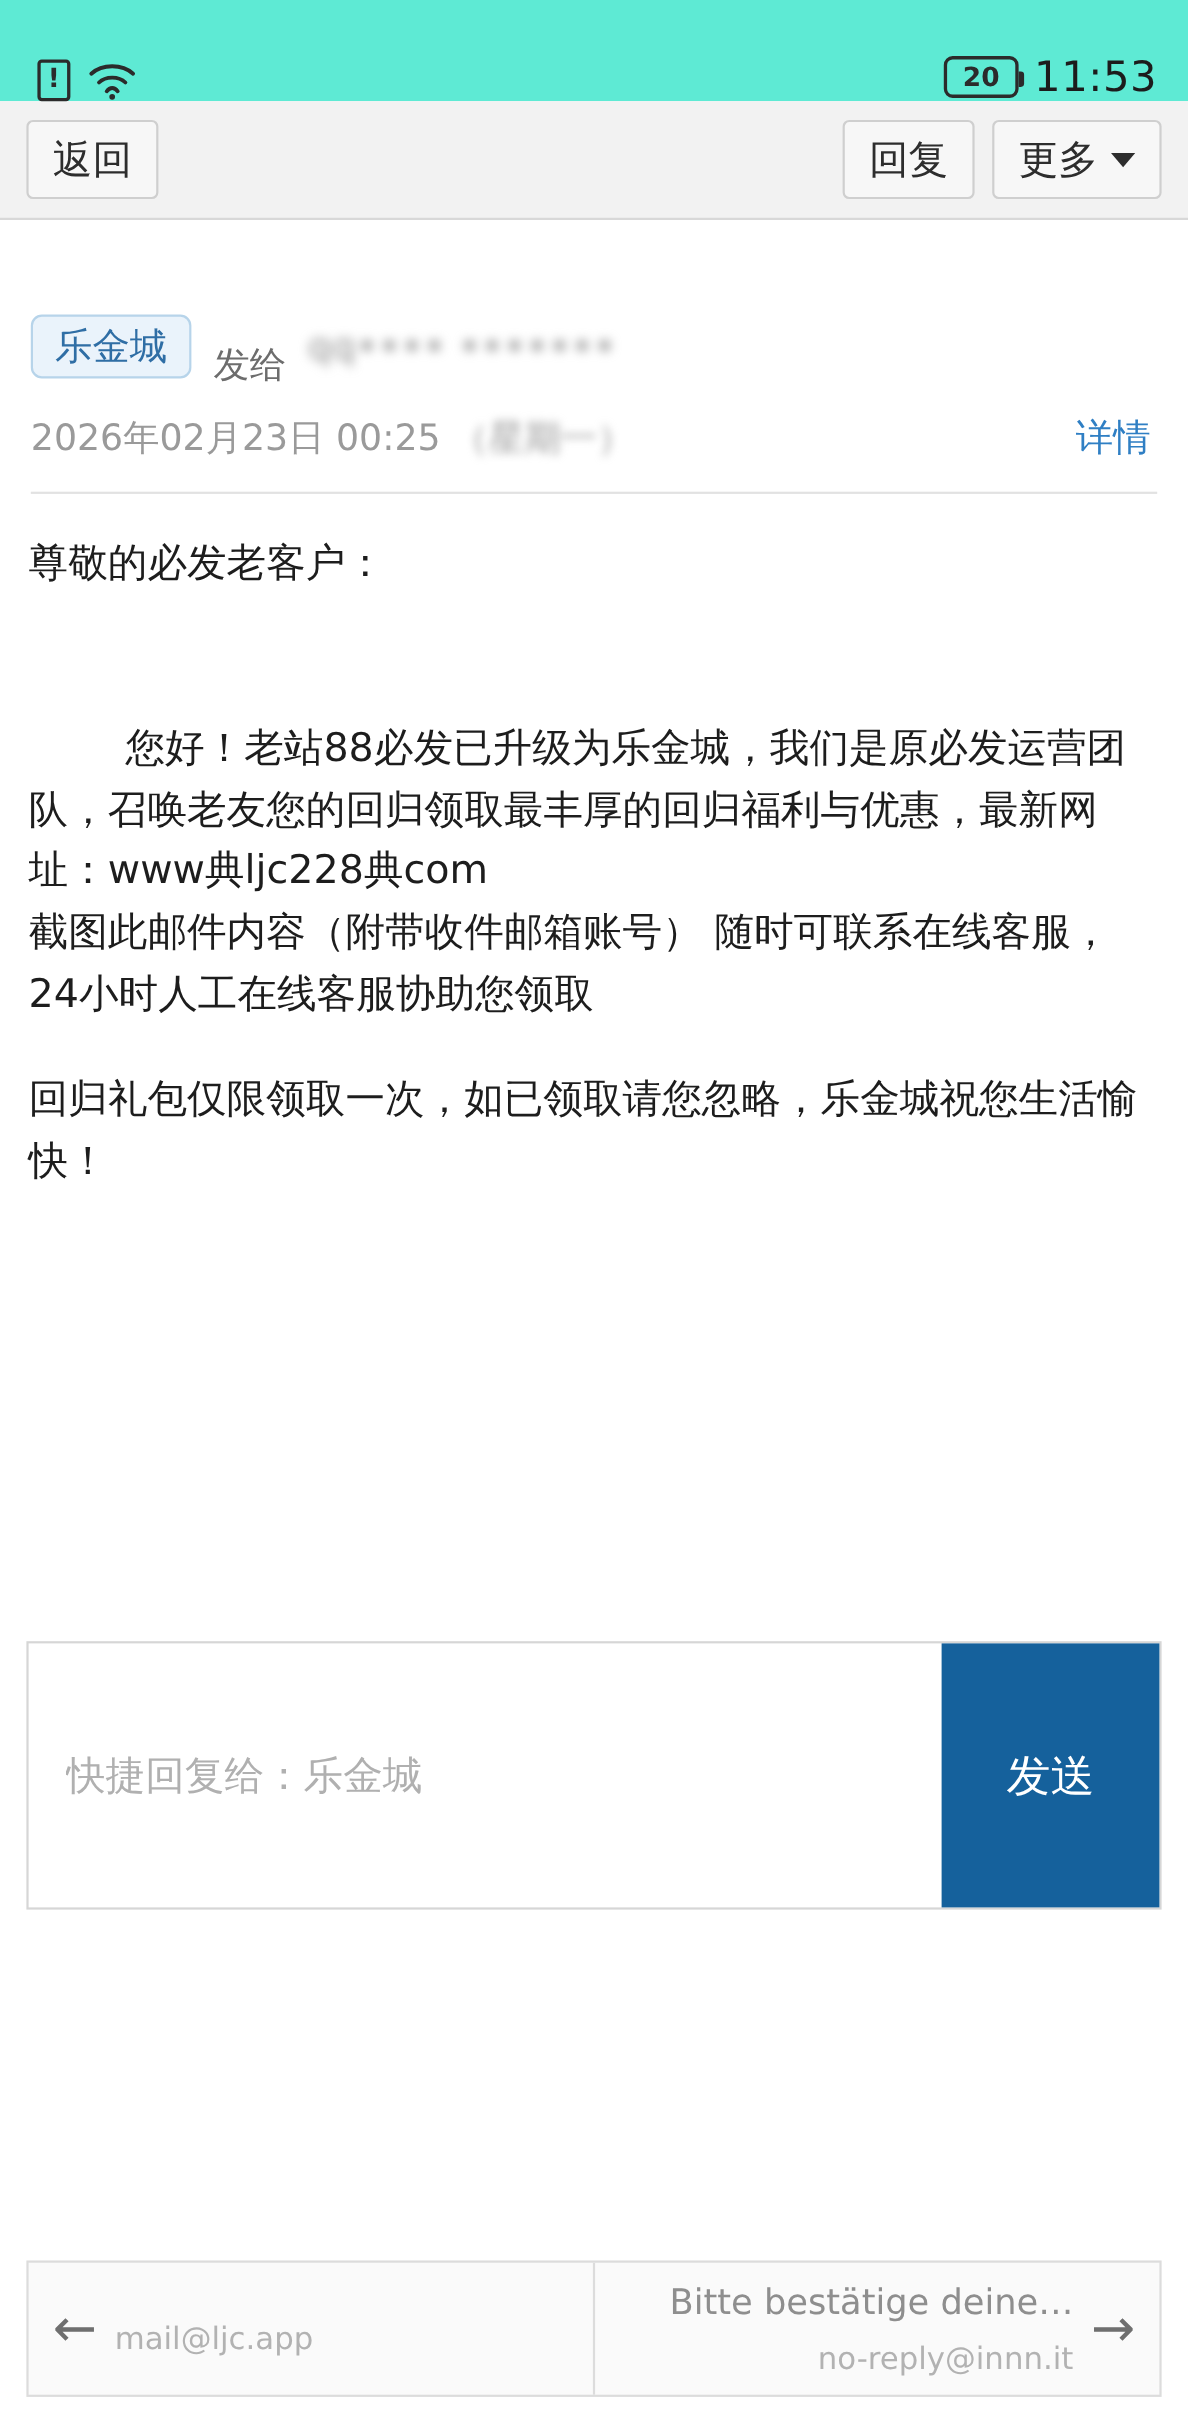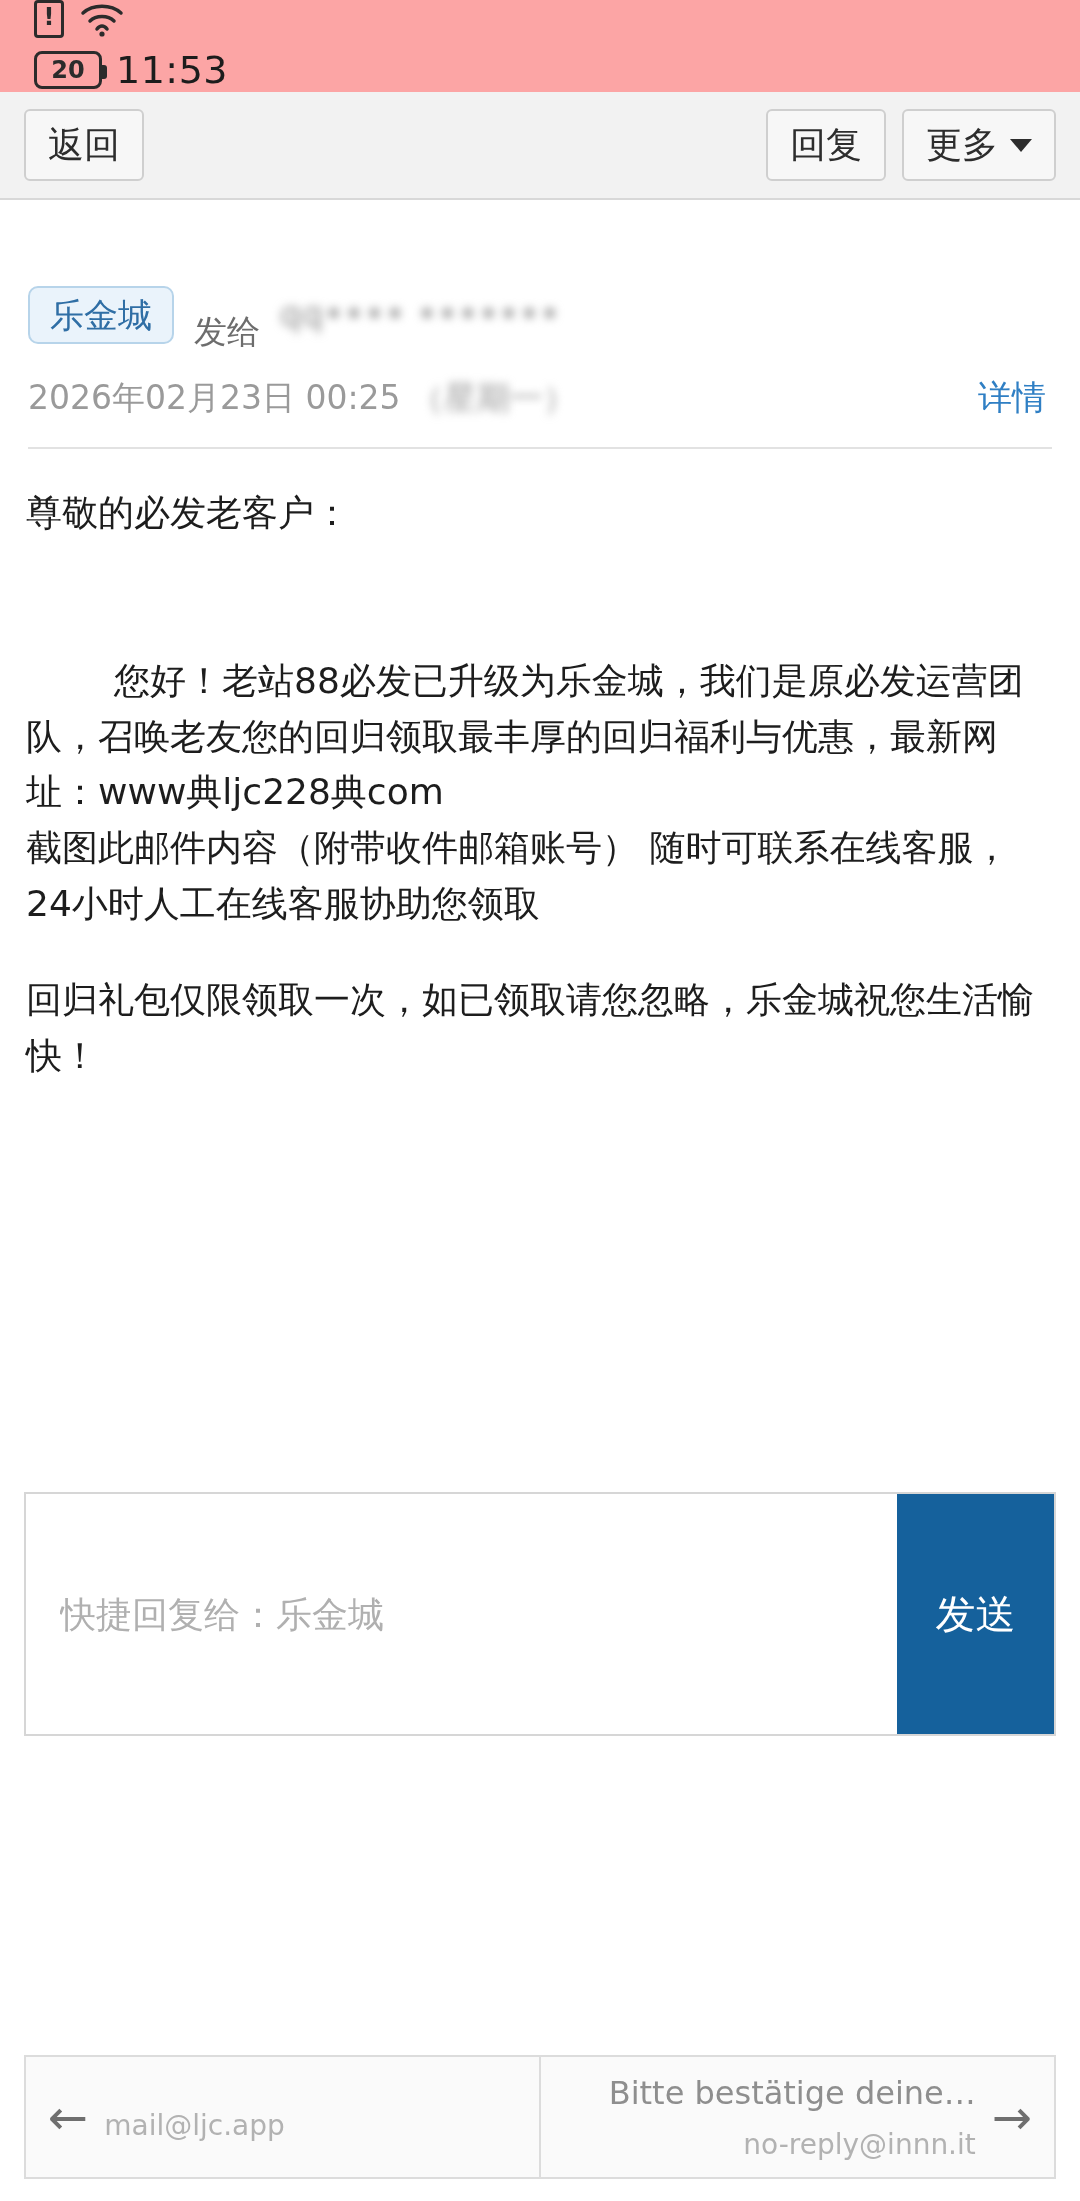--- a/index.html
+++ b/index.html
@@ -14,25 +14,24 @@
     position: relative;
     width: 1080px;
     height: 2201px;
     background: #ffffff;
   }
 
   
   .statusbar {
     height: 92px;
     display: flex;
-    align-items: flex-start;
+    align-items: flex-end;
     justify-content: space-between;
     padding: 0 28px 0 34px;
-    background: #fca5a5;
-    flex-direction: column;
+    background: #5eead4;
   }
   .status-left { display: flex; align-items: center; gap: 16px; }
   .sim-icon {
     width: 30px; height: 38px;
     border: 3px solid #2b2b2b;
     border-radius: 4px;
     position: relative;
   }
   .sim-icon::after {
     content: "!";
@@ -202,21 +201,21 @@
     border: none;
     outline: none;
     background: transparent;
     font-size: 36px;
     color: #a8a8a8;
     padding: 42px 34px;
     font-family: "DejaVu Sans", sans-serif;
   }
   .qr-input::placeholder { color: #b0b0b0; }
   .send-btn {
-    width: 157px;
+    width: 198px;
     background: #15619c;
     color: #ffffff;
     font-size: 40px;
     display: flex;
     align-items: center;
     justify-content: center;
     border: none;
     font-family: "DejaVu Sans", sans-serif;
   }
 

